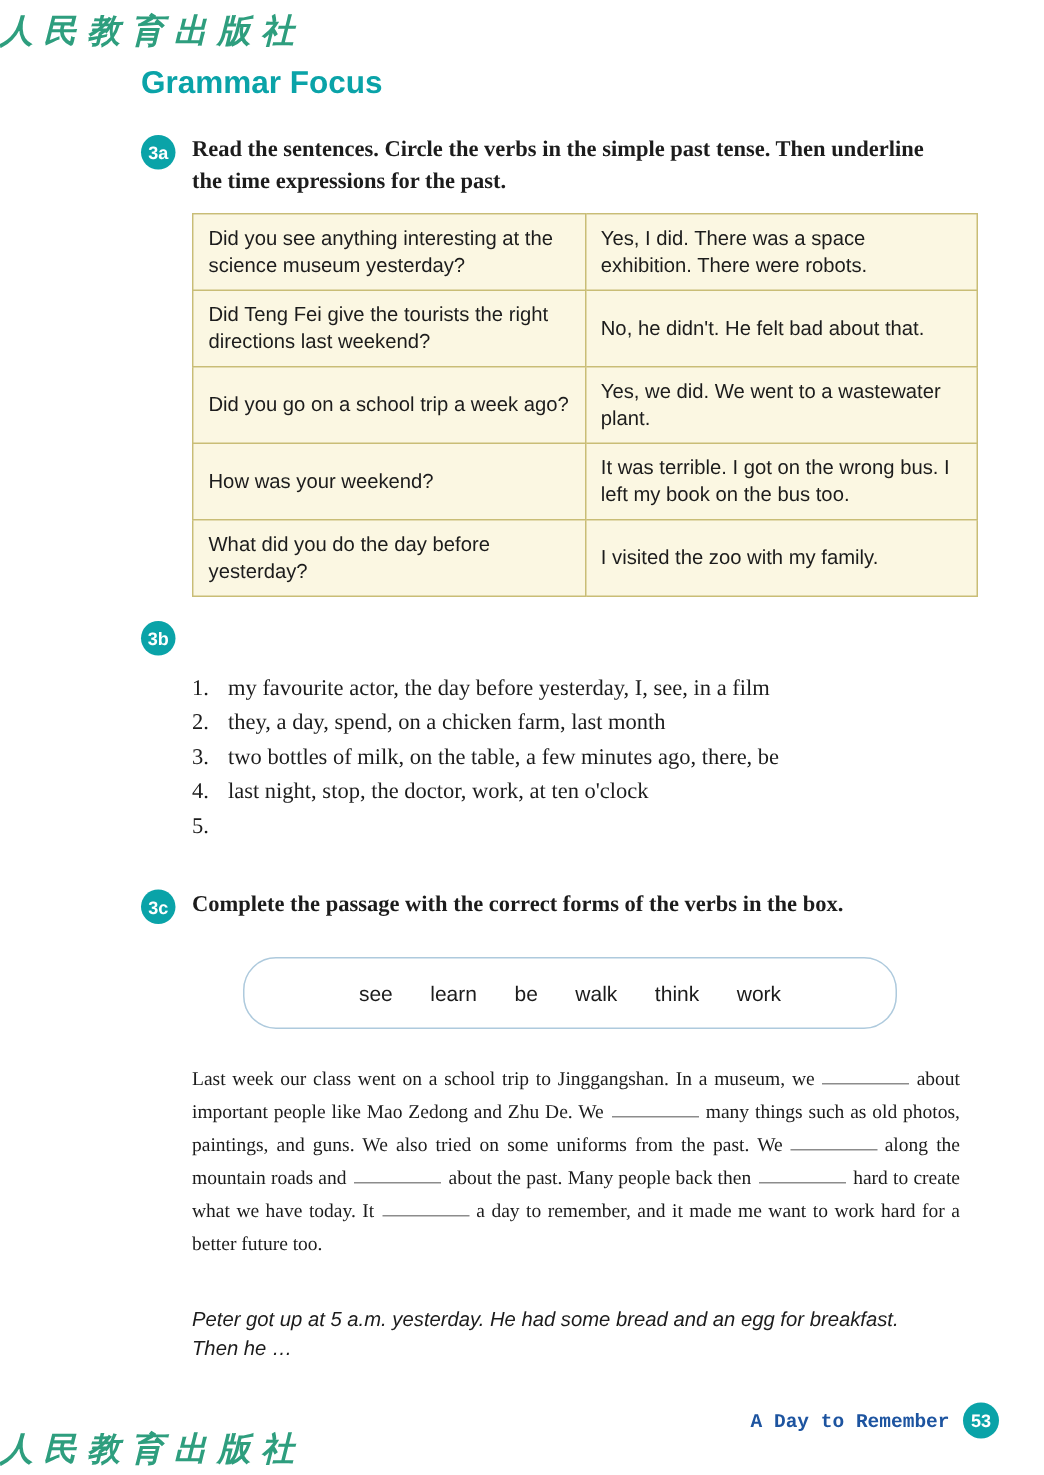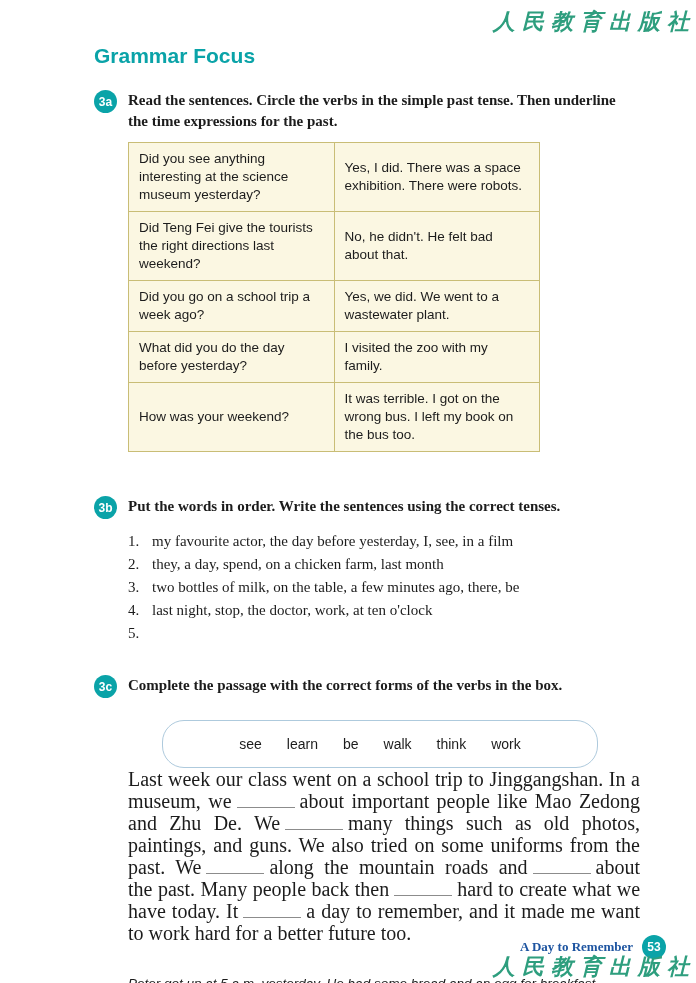--- a/index.html
+++ b/index.html
@@ -10,21 +10,21 @@
     --logo_green:#2e9e7e;
     --ink:#1c1c1c;
   }
   *{box-sizing:border-box;margin:0;padding:0;}
   html,body{background:#ffffff;}
   body{
     width:696px;height:983px;overflow:hidden;position:relative;
     font-family:"Liberation Serif",serif;color:var(--ink);
   }
   .logo{
-    text-align:right;color:var(--logo_green);
+    text-align:left;color:var(--logo_green);
     font-family:"DejaVu Serif",serif;font-style:italic;font-weight:bold;
     font-size:22px;letter-spacing:7px;line-height:26px;
   }
   .logo.top{margin-top:8px;}
   .logo.bottom{position:absolute;left:0;right:0;bottom:4px;}
   .page-title{
     margin:10px 16px 0 94px;
     font-family:"Liberation Sans",sans-serif;font-weight:bold;
     font-size:21px;color:var(--teal);
   }
@@ -35,71 +35,71 @@
     background:var(--teal);color:#fff;
     font-family:"Liberation Sans",sans-serif;font-weight:bold;font-size:12px;
     display:flex;align-items:center;justify-content:center;
     margin-right:11px;margin-top:0px;
   }
   .instr{
     font-weight:bold;font-size:15px;line-height:21px;max-width:512px;
   }
   .indent{margin-left:34px;}
   
-  .qa-table{border-collapse:collapse;width:412px;margin-top:10px;}
+  .qa-table{border-collapse:collapse;width:524px;margin-top:10px;}
   .qa-table td{
     border:1.5px solid var(--table_border);
     background:var(--table_bg);
     width:50%;vertical-align:middle;
     padding:7px 10px;
     font-family:"Liberation Sans",sans-serif;font-size:13.5px;line-height:18px;
   }
   
   .olist{margin-top:11px;font-size:15px;line-height:23px;}
   .olist .li{display:flex;}
   .olist .num{flex:0 0 24px;}
   
   .word-box{
     width:436px;height:48px;margin:22px auto 0 auto;
     border:1.5px solid #aecadd;border-radius:22px;
     display:flex;align-items:center;justify-content:center;gap:25px;
     font-family:"Liberation Sans",sans-serif;font-size:14px;
   }
   .passage{
-    width:512px;font-size:20px;line-height:22px;
+    margin-top:22px;width:512px;font-size:13px;line-height:22px;
     text-align:justify;
   }
   .blank{
     display:inline-block;width:58px;height:13px;
     border-bottom:1.3px solid #8c8c8c;margin:0 5px;
     vertical-align:baseline;
   }
   
   .example{
     margin:12px 0 0 34px;max-width:512px;
     font-family:"Liberation Sans",sans-serif;font-style:italic;font-size:13.5px;line-height:19px;
   }
   
   .footer{
     position:absolute;right:30px;bottom:24px;
     display:flex;align-items:center;gap:9px;
   }
   .footer .unit{
-    font-family:Liberation Serif, serif;font-weight:bold;
+    font-family:Liberation Mono, monospace;font-weight:bold;
     font-size:13px;color:var(--footer_blue);text-align:center;
   }
   .page-num{
     width:24px;height:24px;border-radius:50%;background:var(--teal);color:#fff;
     font-family:"Liberation Sans",sans-serif;font-weight:bold;font-size:12px;
     display:flex;align-items:center;justify-content:center;
   }
   
   .s3a{margin-top:22px;}
   .s3a-table-wrap{margin-top:0;}
-  .s3b{margin-top:44px;}
+  .s3b{margin-top:16px;}
   .s3c{margin-top:30px;}
   .s3d{margin-top:30px;}
 </style>
 </head>
 <body>
 
 <div class="logo top">人民教育出版社</div>
 
 <h1 class="page-title">Grammar Focus</h1>
 
@@ -117,36 +117,35 @@
         </tr>
         <tr>
           <td>Did Teng Fei give the tourists the right directions last weekend?</td>
           <td>No, he didn't. He felt bad about that.</td>
         </tr>
         <tr>
           <td>Did you go on a school trip a week ago?</td>
           <td>Yes, we did. We went to a wastewater plant.</td>
         </tr>
         <tr>
+          <td>How was your weekend?</td>
+          <td>It was terrible. I got on the wrong bus. I left my book on the bus too.</td>
+        </tr>
+        <tr>
           <td>What did you do the day before yesterday?</td>
           <td>I visited the zoo with my family.</td>
-        </tr>
-        <tr>
-          <td>How was your weekend?</td>
-          <td>It was terrible. I got on the wrong bus. I left my book on the bus too.</td>
         </tr>
       </tbody>
     </table>
   </div>
 </div>
 
 <div class="section s3b">
   <div class="sec-head">
     <span class="badge">3b</span>
-    <p class="instr">Put the words in order. Write the sentences using the correct tenses.</p>
   </div>
   <div class="indent olist">
     <div class="li">
       <span class="num">1.</span>
       <span>my favourite actor, the day before yesterday, I, see, in a film</span>
     </div>
     <div class="li">
       <span class="num">2.</span>
       <span>they, a day, spend, on a chicken farm, last month</span>
     </div>

